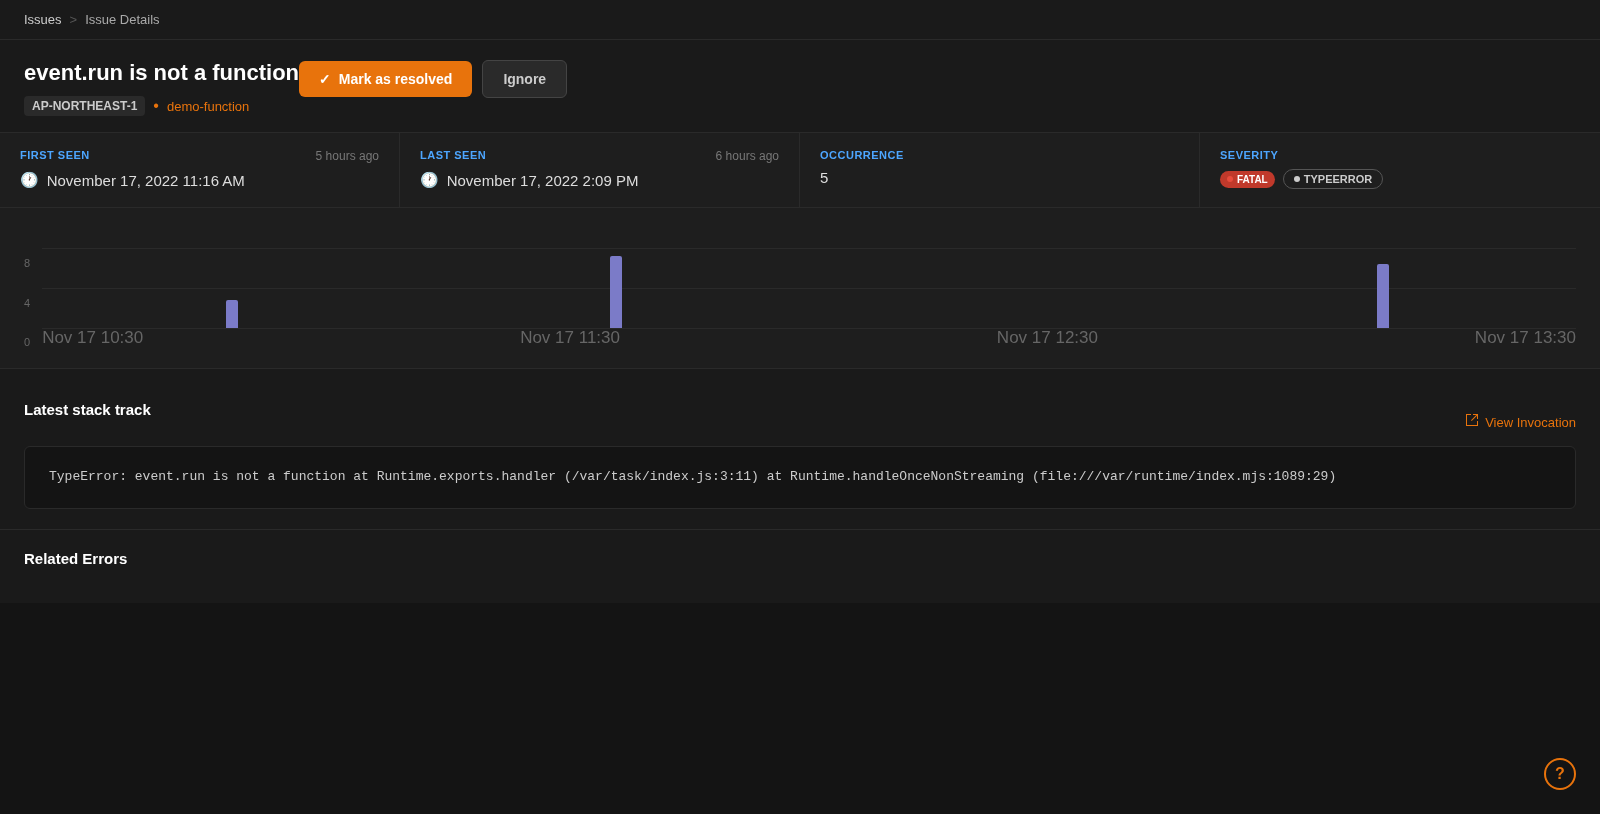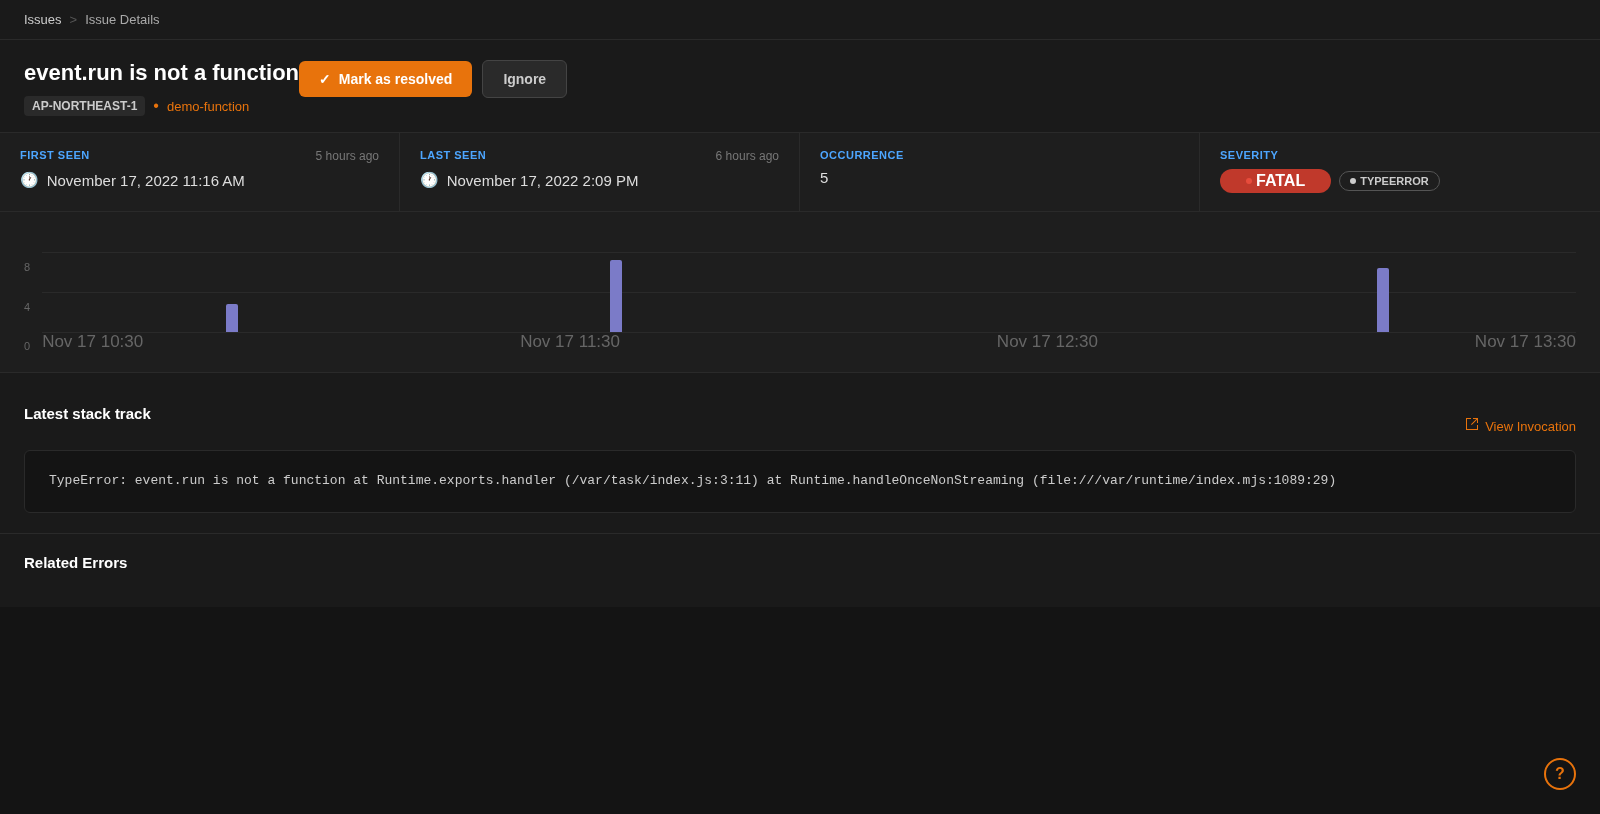--- a/index.html
+++ b/index.html
@@ -138,23 +138,23 @@
       font-size: 15px;
     }
     .severity-badges {
       display: flex;
       gap: 8px;
       align-items: center;
     }
     .badge-fatal {
       background: #c0392b;
       color: #fff;
-      font-size: 16px;
-      font-weight: 700;
-      padding: 3px 26px;
+      font-size: 10px;
+      font-weight: 700;
+      padding: 3px 7px;
       border-radius: 20px;
       display: flex;
       align-items: center;
       gap: 4px;
     }
     .badge-typeerror {
       background: transparent;
       color: #ccc;
       font-size: 11px;
       font-weight: 600;

